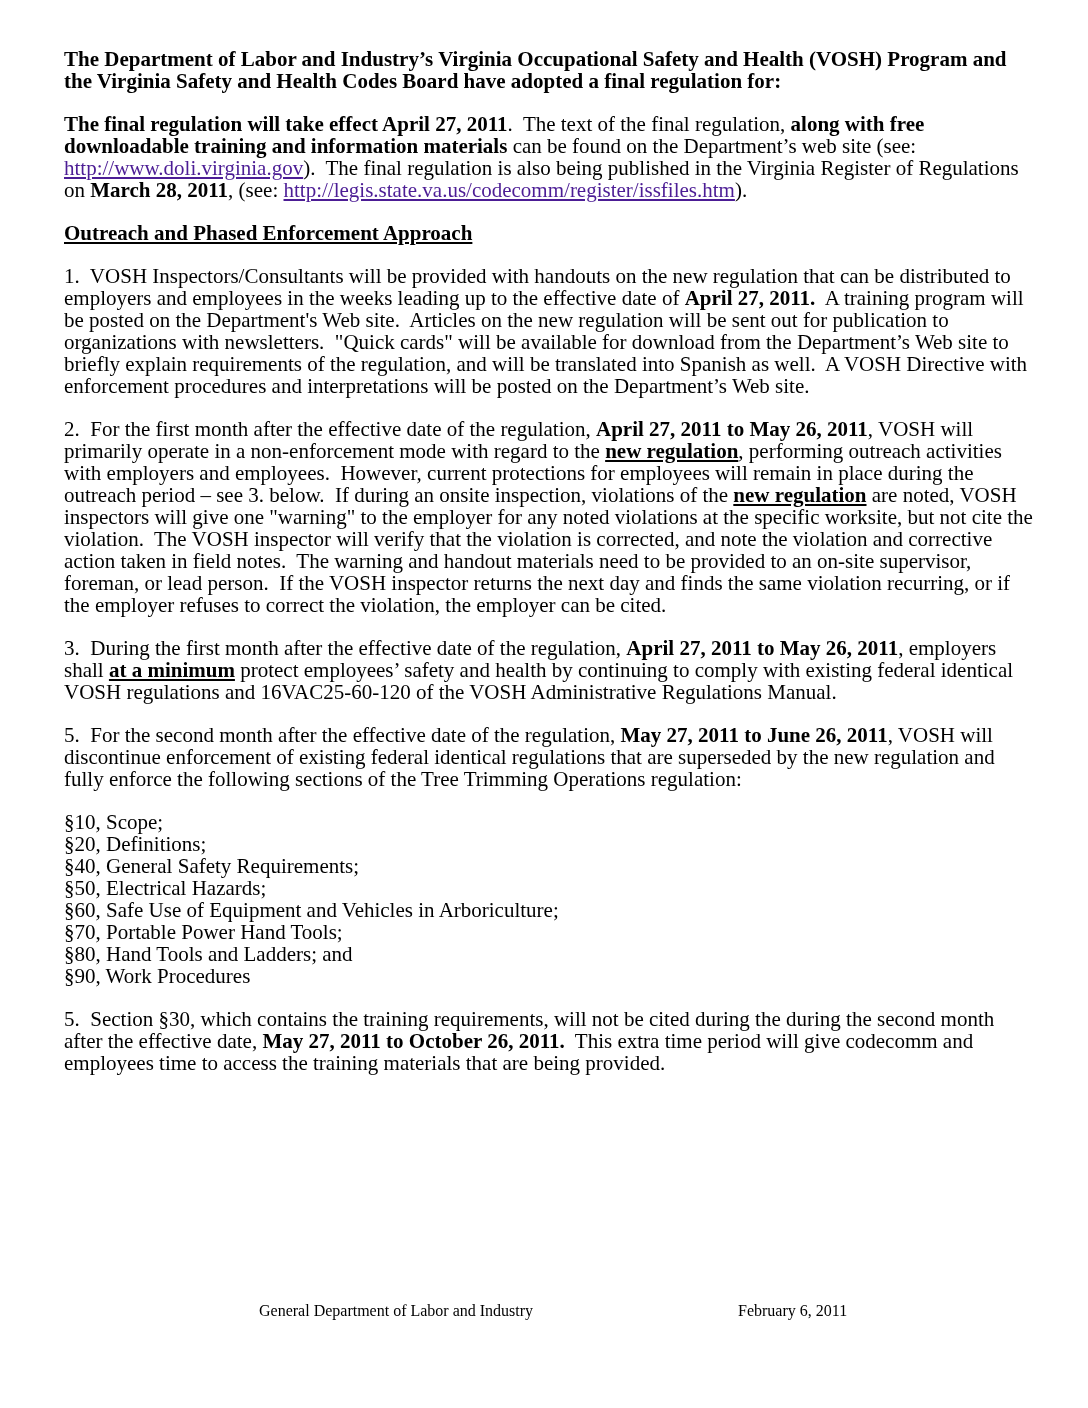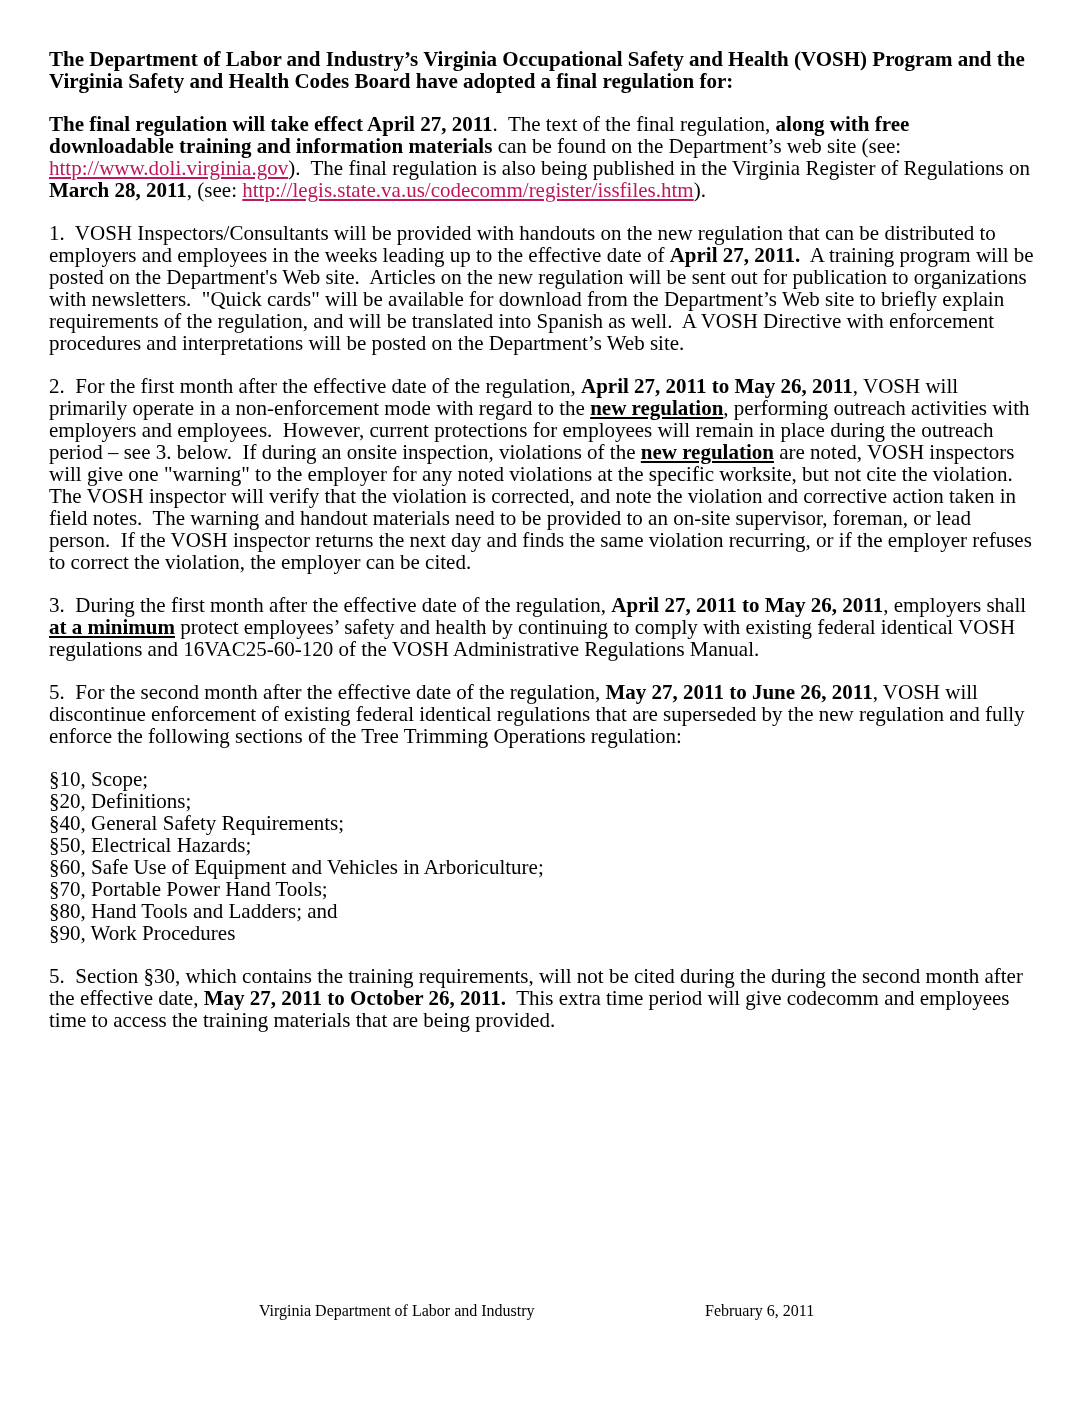--- a/index.html
+++ b/index.html
@@ -14,60 +14,61 @@
     overflow: hidden;
     font-family: "Liberation Serif", "DejaVu Serif", serif;
     color: #000000;
   }
   main.page {
     position: absolute;
     inset: 0;
     background: #ffffff;
   }
   .doc-body {
-    padding: 48px 52px 0 49px;
+    padding: 48px 52px 0 64px;
     font-size: 21px;
     line-height: 22px;
   }
   .block {
     margin: 0 0 21px 0;
     white-space: pre-wrap;
   }
   .block.title { text-align: center; }
   .list-line { white-space: pre-wrap; }
   .b { font-weight: bold; }
   .i { font-style: italic; }
   .u { text-decoration: underline; }
   a.doc-link {
-    color: #be185d;
+    color: #4c1d95;
     text-decoration: underline;
     cursor: pointer;
   }
   footer.page-footer {
     position: absolute;
     top: 1302px;
     left: 0;
     width: 1088px;
     font-size: 16px;
     line-height: 18px;
   }
   .footer-left  { position: absolute; left: 259px; white-space: nowrap; }
-  .footer-right { position: absolute; left: 705px; white-space: nowrap; }
+  .footer-right { position: absolute; left: 738px; white-space: nowrap; }
 </style>
 </head>
 <body>
 
 <main class="page">
   <div class="doc-body" id="doc-blocks">
       <p class="block paragraph"><span class="b">The Department of Labor and Industry’s Virginia Occupational Safety and Health (VOSH) Program and the Virginia Safety and Health Codes Board have adopted a final regulation for:</span></p>
       <p class="block paragraph"><span class="b">The final regulation will take effect April 27, 2011</span><span>.  The text of the final regulation, </span><span class="b">along with free downloadable training and information materials</span><span> can be found on the Department’s web site (see:  </span><a class="doc-link" href="#">http://www.doli.virginia.gov</a><span>).  The final regulation is also being published in the Virginia Register of Regulations on </span><span class="b">March 28, 2011</span><span>, (see: </span><a class="doc-link" href="#">http://legis.state.va.us/codecomm/register/issfiles.htm</a><span>).</span></p>
+      <p class="block heading"><span class="b u">Outreach and Phased Enforcement Approach</span></p>
       <p class="block paragraph"><span>1.  VOSH Inspectors/Consultants will be provided with handouts on the new regulation that can be distributed to employers and employees in the weeks leading up to the effective date of </span><span class="b">April 27, 2011.</span><span>  A training program will be posted on the Department's Web site.  Articles on the new regulation will be sent out for publication to organizations with newsletters.  "Quick cards" will be available for download from the Department’s Web site to briefly explain requirements of the regulation, and will be translated into Spanish as well.  A VOSH Directive with enforcement procedures and interpretations will be posted on the Department’s Web site.</span></p>
       <p class="block paragraph"><span>2.  For the first month after the effective date of the regulation, </span><span class="b">April 27, 2011 to May 26, 2011</span><span>, VOSH will primarily operate in a non-enforcement mode with regard to the </span><span class="b u">new regulation</span><span>, performing outreach activities with employers and employees.  However, current protections for employees will remain in place during the outreach period – see 3. below.  If during an onsite inspection, violations of the </span><span class="b u">new regulation</span><span> are noted, VOSH inspectors will give one "warning" to the employer for any noted violations at the specific worksite, but not cite the violation.  The VOSH inspector will verify that the violation is corrected, and note the violation and corrective action taken in field notes.  The warning and handout materials need to be provided to an on-site supervisor, foreman, or lead person.  If the VOSH inspector returns the next day and finds the same violation recurring, or if the employer refuses to correct the violation, the employer can be cited.</span></p>
       <p class="block paragraph"><span>3.  During the first month after the effective date of the regulation, </span><span class="b">April 27, 2011 to May 26, 2011</span><span>, employers shall </span><span class="b u">at a minimum</span><span> protect employees’ safety and health by continuing to comply with existing federal identical VOSH regulations and 16VAC25-60-120 of the VOSH Administrative Regulations Manual.</span></p>
       <p class="block paragraph"><span>5.  For the second month after the effective date of the regulation, </span><span class="b">May 27, 2011 to June 26, 2011</span><span>, VOSH will discontinue enforcement of existing federal identical regulations that are superseded by the new regulation and fully enforce the following sections of the Tree Trimming Operations regulation:</span></p>
       <div class="block list"><div class="list-line">§10, Scope;</div><div class="list-line">§20, Definitions;</div><div class="list-line">§40, General Safety Requirements;</div><div class="list-line">§50, Electrical Hazards;</div><div class="list-line">§60, Safe Use of Equipment and Vehicles in Arboriculture;</div><div class="list-line">§70, Portable Power Hand Tools;</div><div class="list-line">§80, Hand Tools and Ladders; and</div><div class="list-line">§90, Work Procedures</div></div>
       <p class="block paragraph"><span>5.  Section §30, which contains the training requirements, will not be cited during the during the second month after the effective date, </span><span class="b">May 27, 2011 to October 26, 2011.</span><span>  This extra time period will give codecomm and employees time to access the training materials that are being provided.</span></p>
     </div>
   <footer class="page-footer">
-    <span class="footer-left">Virginia Department of Labor and Industry</span>
+    <span class="footer-left">General Department of Labor and Industry</span>
     <span class="footer-right">February 6, 2011</span>
   </footer>
 </main>
 
 </body></html>

